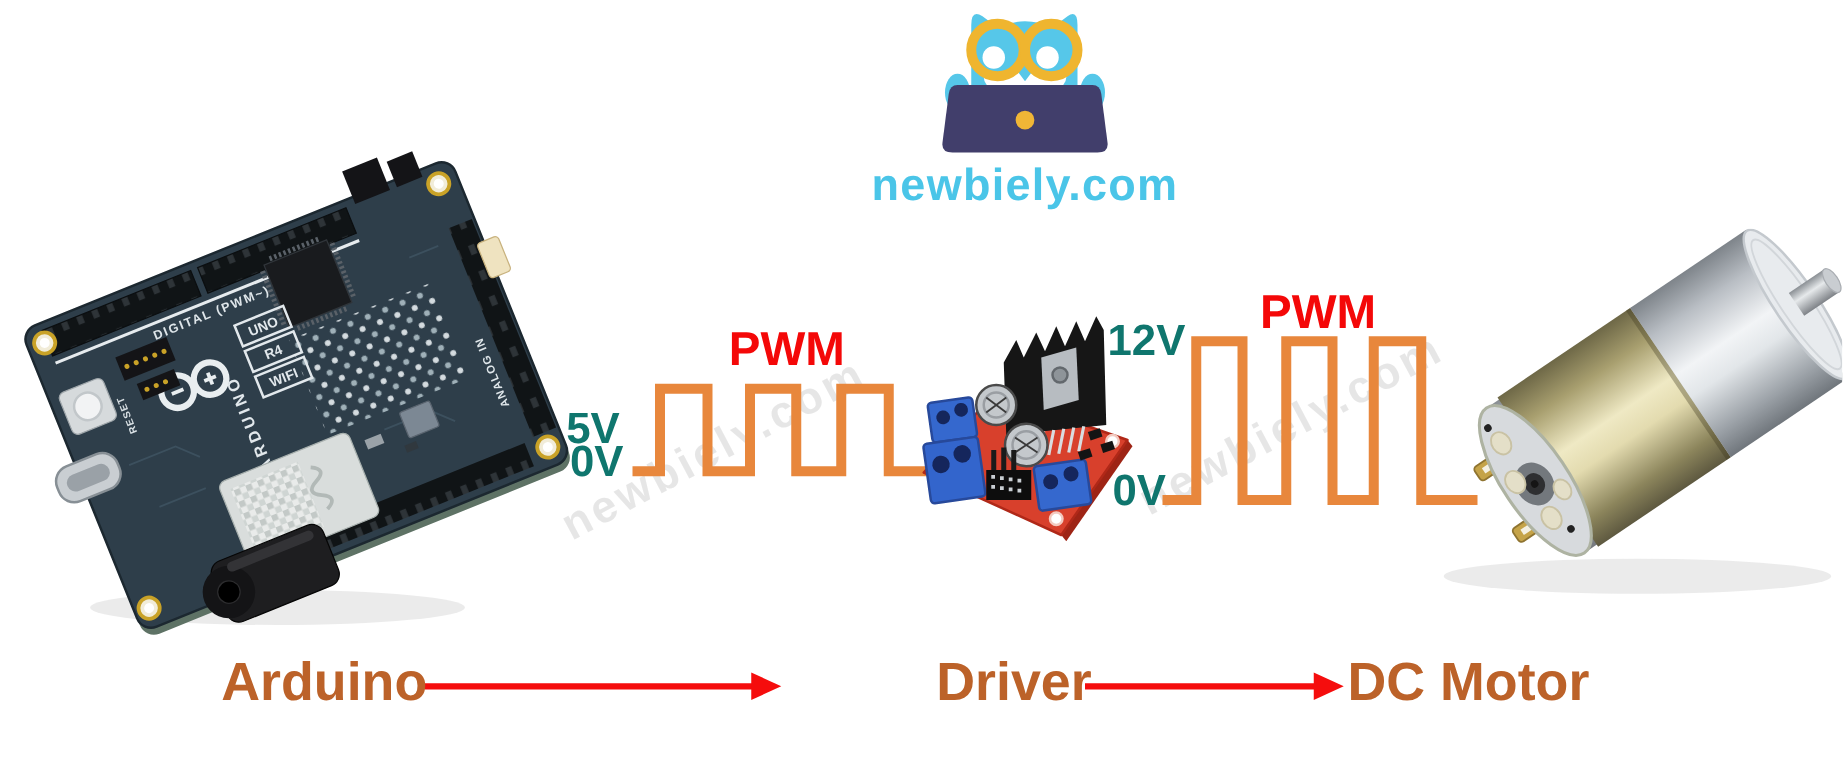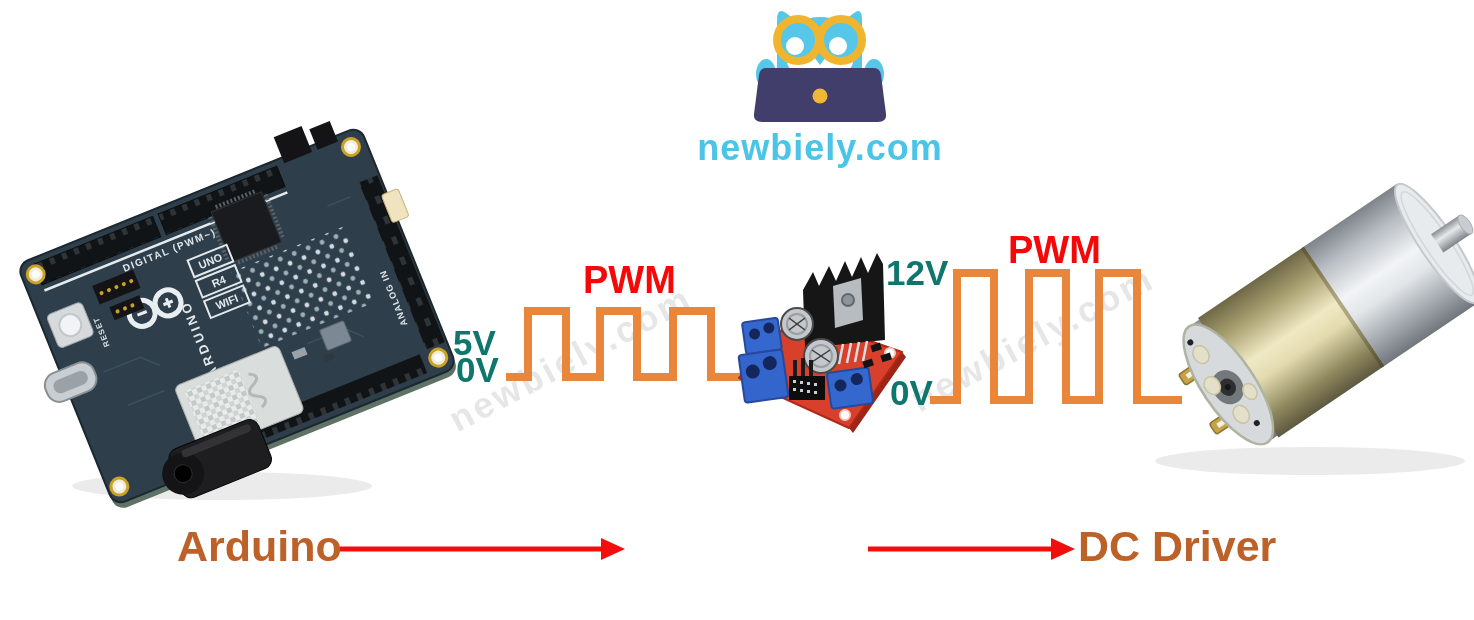--- a/index.html
+++ b/index.html
@@ -343,15 +343,16 @@
   </svg>
 
   <div class="voltage txt-layer abs" style="left:453px;top:293px;margin-top:32px;">5V</div>
   <div class="voltage txt-layer abs" style="left:456px;top:352px;">0V</div>
   <div class="pwm-title txt-layer abs" style="left:583px;top:261px;">PWM</div>
   <div class="voltage txt-layer abs" style="left:886px;top:255px;">12V</div>
   <div class="voltage txt-layer abs" style="left:890px;top:375px;">0V</div>
   <div class="pwm-title txt-layer abs" style="left:1008px;top:231px;">PWM</div>
 
   <div class="flow-label txt-layer abs" style="left:177px;top:525px;">Arduino</div>
-  <div class="flow-label txt-layer abs" style="left:1078px;top:525px;">DC Driver</div>
+  <div class="flow-label txt-layer abs" style="left:749px;top:525px;">Driver</div>
+  <div class="flow-label txt-layer abs" style="left:1078px;top:525px;">DC Motor</div>
 
 </div>
 
 </body></html>

